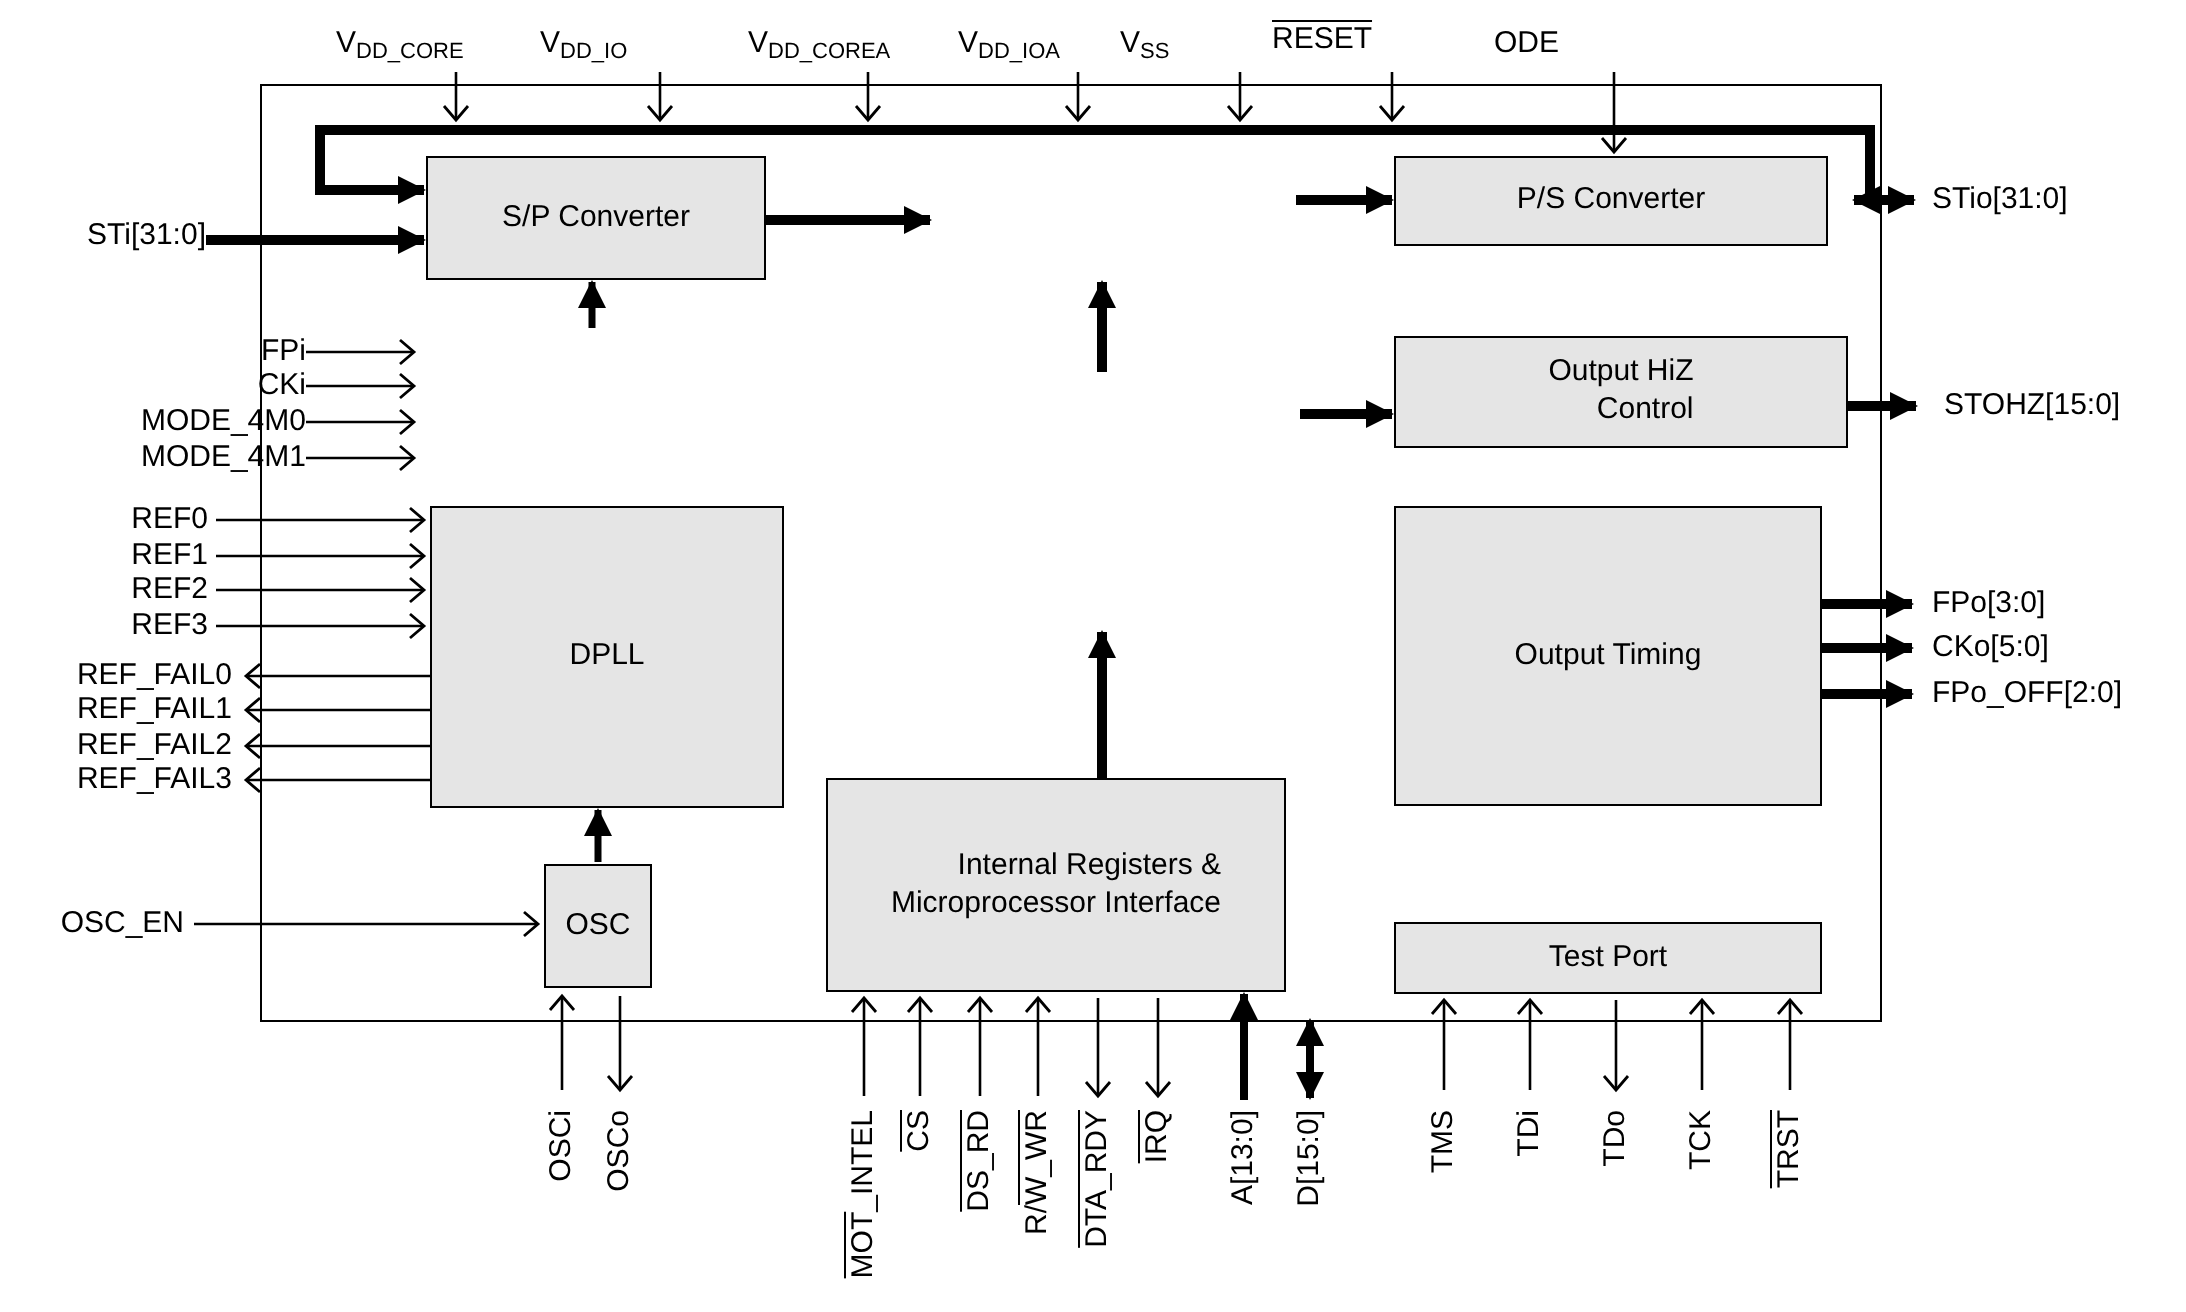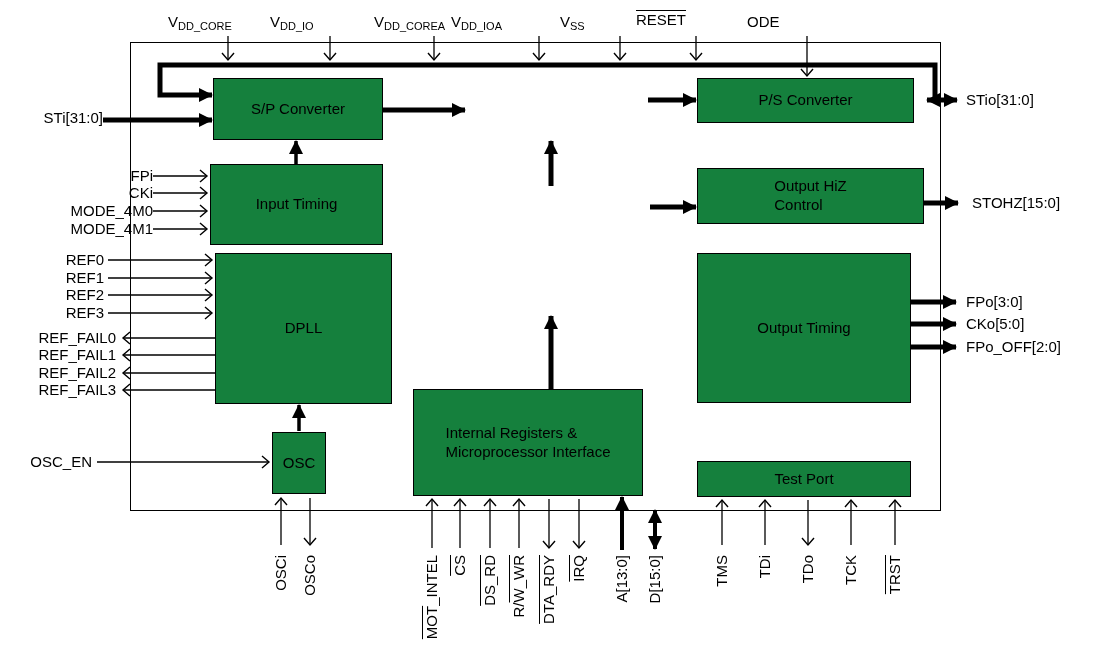--- a/index.html
+++ b/index.html
@@ -5,22 +5,22 @@
   html,body{margin:0;padding:0;background:#fff}
   .canvas{position:relative;width:1093px;height:656px;background:#fff;
           font-family:"Liberation Sans",sans-serif;color:#000;overflow:hidden}
   .wires{position:absolute;left:0;top:0}
   .thin{stroke:#000;stroke-width:1.3;fill:none}
   .thick{stroke:#000;stroke-width:5;fill:none;stroke-linejoin:miter}
   .w4{stroke-width:4}
   .w35{stroke-width:3.5}
   .outline{position:absolute;left:130px;top:42px;width:811px;height:469px;
            border:1.5px solid #000;box-sizing:border-box}
-  .block{position:absolute;border:1.5px solid #000;background:#15803d;box-sizing:border-box;
-         display:flex;align-items:center;justify-content:center;text-align:left;
+  .block{position:absolute;border:1.5px solid #000;background:#e5e5e5;box-sizing:border-box;
+         display:flex;align-items:center;justify-content:center;text-align:right;
          font-size:15px;line-height:1.25;white-space:pre-line}
   .pin{position:absolute;font-size:15px;height:18px;line-height:18px;white-space:nowrap}
   .pin.t{text-align:left;width:120px}
   .pin.l{text-align:right}
   .pin.r{text-align:left}
   .pin.b{width:100px;text-align:right;transform-origin:0 0;transform:rotate(-90deg);top:655px}
   .ov{text-decoration:overline}
   .sub{font-size:11px;vertical-align:-3px}
 </style>
 </head>
@@ -101,34 +101,33 @@
       <path class="thick w35" d="M299 431 V405" marker-end="url(#ms)"></path>
       <path class="thick w4" d="M622 550 V497" marker-end="url(#ms)"></path>
       <path class="thick w4" d="M655 510 V549" marker-start="url(#msr)" marker-end="url(#ms)"></path>
     </g>
   </svg>
 
   <div class="outline"></div>
 
   <div class="block" style="left:213px;top:78px;width:170px;height:62px">S/P Converter</div>
   <div class="block" style="left:697px;top:78px;width:217px;height:45px">P/S Converter</div>
-  <div class="block" style="left:210px;top:164px;width:173px;height:81px">Input Timing</div>
   <div class="block" style="left:697px;top:168px;width:227px;height:56px">Output HiZ
 Control</div>
   <div class="block" style="left:215px;top:253px;width:177px;height:151px">DPLL</div>
   <div class="block" style="left:697px;top:253px;width:214px;height:150px">Output Timing</div>
   <div class="block" style="left:272px;top:432px;width:54px;height:62px">OSC</div>
   <div class="block" style="left:413px;top:389px;width:230px;height:107px">Internal Registers &amp;
 Microprocessor Interface</div>
   <div class="block" style="left:697px;top:461px;width:214px;height:36px">Test Port</div>
 
   <div class="pin t" style="left:168px;top:13px"><span>V</span><span class="sub">DD_CORE</span></div>
   <div class="pin t" style="left:270px;top:13px"><span>V</span><span class="sub">DD_IO</span></div>
   <div class="pin t" style="left:374px;top:13px"><span>V</span><span class="sub">DD_COREA</span></div>
-  <div class="pin t" style="left:451px;top:13px"><span>V</span><span class="sub">DD_IOA</span></div>
+  <div class="pin t" style="left:479px;top:13px"><span>V</span><span class="sub">DD_IOA</span></div>
   <div class="pin t" style="left:560px;top:13px"><span>V</span><span class="sub">SS</span></div>
   <div class="pin t" style="left:636px;top:11px"><span class="ov">RESET</span></div>
   <div class="pin t" style="left:747px;top:13px"><span>ODE</span></div>
 
   <div class="pin l" style="left:8px;top:109px;width:95px"><span>STi[31:0]</span></div>
   <div class="pin l" style="left:8px;top:167px;width:145px"><span>FPi</span></div>
   <div class="pin l" style="left:8px;top:184px;width:145px"><span>CKi</span></div>
   <div class="pin l" style="left:8px;top:202px;width:145px"><span>MODE_4M0</span></div>
   <div class="pin l" style="left:8px;top:220px;width:145px"><span>MODE_4M1</span></div>
   <div class="pin l" style="left:8px;top:251px;width:96px"><span>REF0</span></div>

